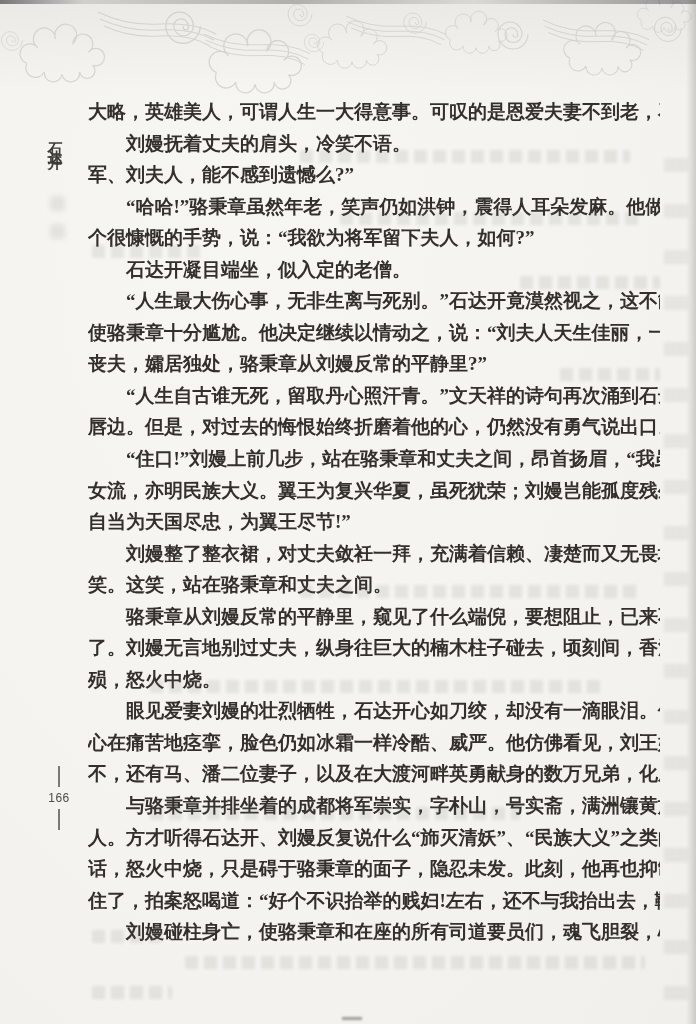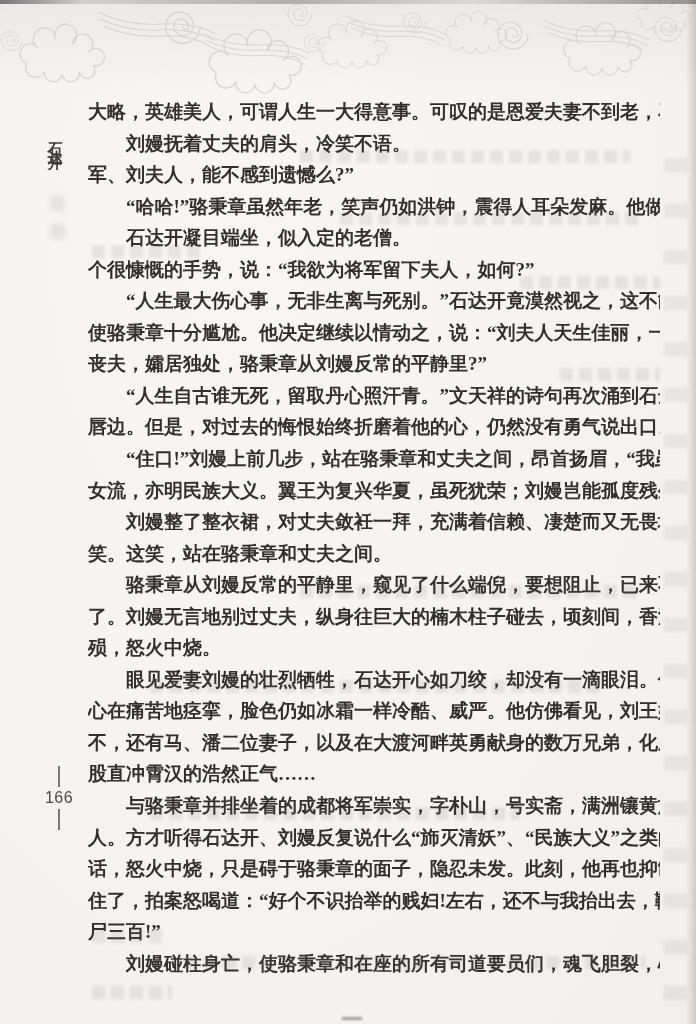--- a/index.html
+++ b/index.html
@@ -34,21 +34,21 @@
     writing-mode:vertical-rl;text-orientation:upright;
     font-size:15px;font-weight:700;color:#3d3b38;letter-spacing:7px;}
   .spine-ghost1,.spine-ghost2{position:absolute;left:50px;width:15px;height:15px;
     background:rgba(120,118,114,.14);filter:blur(2.5px);border-radius:3px;}
   .spine-ghost1{top:196px;}
   .spine-ghost2{top:224px;}
   
   .pagenum{position:absolute;left:34px;top:766px;width:50px;text-align:center;
     font-family:"Liberation Sans","DejaVu Sans",sans-serif;color:#4b4a48;}
   .pn-rule{width:1.5px;height:21px;background:#7a7977;margin:0 auto;}
-  .pn-val{font-size:16px;line-height:22px;letter-spacing:.5px;}
+  .pn-val{font-size:12px;line-height:22px;letter-spacing:.5px;}
   
   .bleed{position:absolute;height:13px;border-radius:2px;filter:blur(1.7px);opacity:.85;
     background:repeating-linear-gradient(90deg, rgba(112,110,106,.15) 0 13px, rgba(112,110,106,0) 13px 19px);}
   .bleed-col{position:absolute;left:664px;top:140px;width:24px;height:860px;filter:blur(1.6px);opacity:.8;
     background:repeating-linear-gradient(0deg, rgba(112,110,106,.13) 0 14px, rgba(112,110,106,0) 14px 46px);}
   svg .ink{stroke:#c3c2be;stroke-width:1.1;fill:none;}
 </style>
 </head>
 <body>
 
@@ -94,43 +94,42 @@
     <div class="pn-rule"></div>
     <div class="pn-val">166</div>
     <div class="pn-rule"></div>
   </div>
 
   <div class="text-block">
     <div class="ln full">大略，英雄美人，可谓人生一大得意事。可叹的是恩爱夫妻不到老，石将</div>
     <div class="ln ind">刘嫚抚着丈夫的肩头，冷笑不语。</div>
     <div class="ln">军、刘夫人，能不感到遗憾么?”</div>
     <div class="ln ind full">“哈哈!”骆秉章虽然年老，笑声仍如洪钟，震得人耳朵发麻。他做了</div>
+    <div class="ln">个很慷慨的手势，说：“我欲为将军留下夫人，如何?”</div>
     <div class="ln ind">石达开凝目端坐，似入定的老僧。</div>
-    <div class="ln">个很慷慨的手势，说：“我欲为将军留下夫人，如何?”</div>
     <div class="ln ind full">“人生最大伤心事，无非生离与死别。”石达开竟漠然视之，这不能不</div>
     <div class="ln full">使骆秉章十分尴尬。他决定继续以情动之，说：“刘夫人天生佳丽，一朝</div>
     <div class="ln">丧夫，孀居独处，骆秉章从刘嫚反常的平静里?”</div>
     <div class="ln ind full">“人生自古谁无死，留取丹心照汗青。”文天祥的诗句再次涌到石达开</div>
     <div class="ln">唇边。但是，对过去的悔恨始终折磨着他的心，仍然没有勇气说出口。</div>
     <div class="ln ind full">“住口!”刘嫚上前几步，站在骆秉章和丈夫之间，昂首扬眉，“我虽</div>
     <div class="ln full">女流，亦明民族大义。翼王为复兴华夏，虽死犹荣；刘嫚岂能孤度残生?</div>
+    <div class="ln">自当为天国尽忠，为翼王尽节!”</div>
     <div class="ln ind full">刘嫚整了整衣裙，对丈夫敛衽一拜，充满着信赖、凄楚而又无畏地一</div>
     <div class="ln">笑。这笑，站在骆秉章和丈夫之间。</div>
     <div class="ln ind full">骆秉章从刘嫚反常的平静里，窥见了什么端倪，要想阻止，已来不及</div>
     <div class="ln full">了。刘嫚无言地别过丈夫，纵身往巨大的楠木柱子碰去，顷刻间，香消玉</div>
     <div class="ln">殒，怒火中烧。</div>
     <div class="ln ind full">眼见爱妻刘嫚的壮烈牺牲，石达开心如刀绞，却没有一滴眼泪。他的</div>
     <div class="ln full">心在痛苦地痉挛，脸色仍如冰霜一样冷酷、威严。他仿佛看见，刘王娘，</div>
     <div class="ln full">不，还有马、潘二位妻子，以及在大渡河畔英勇献身的数万兄弟，化成千</div>
-    <div class="ln">股直冲霄汉的浩然正气……</div>
     <div class="ln ind full">与骆秉章并排坐着的成都将军崇实，字朴山，号实斋，满洲镶黄旗</div>
     <div class="ln full">人。方才听得石达开、刘嫚反复说什么“斾灭清妖”、“民族大义”之类的</div>
     <div class="ln full">话，怒火中烧，只是碍于骆秉章的面子，隐忍未发。此刻，他再也抑制不</div>
     <div class="ln full">住了，拍案怒喝道：“好个不识抬举的贱妇!左右，还不与我抬出去，鞭</div>
-    <div class="ln">尸三百!”</div>
     <div class="ln ind full">刘嫚碰柱身亡，使骆秉章和在座的所有司道要员们，魂飞胆裂，心惊</div>
   </div>
 
   <div class="bleed" style="top:150px;left:300px;width:330px"></div>
   <div class="bleed" style="top:212px;left:340px;width:300px"></div>
   <div class="bleed" style="top:245px;left:92px;width:110px"></div>
   <div class="bleed" style="top:276px;left:520px;width:140px"></div>
   <div class="bleed" style="top:368px;left:560px;width:100px"></div>
   <div class="bleed" style="top:585px;left:300px;width:340px"></div>
   <div class="bleed" style="top:680px;left:150px;width:450px"></div>

